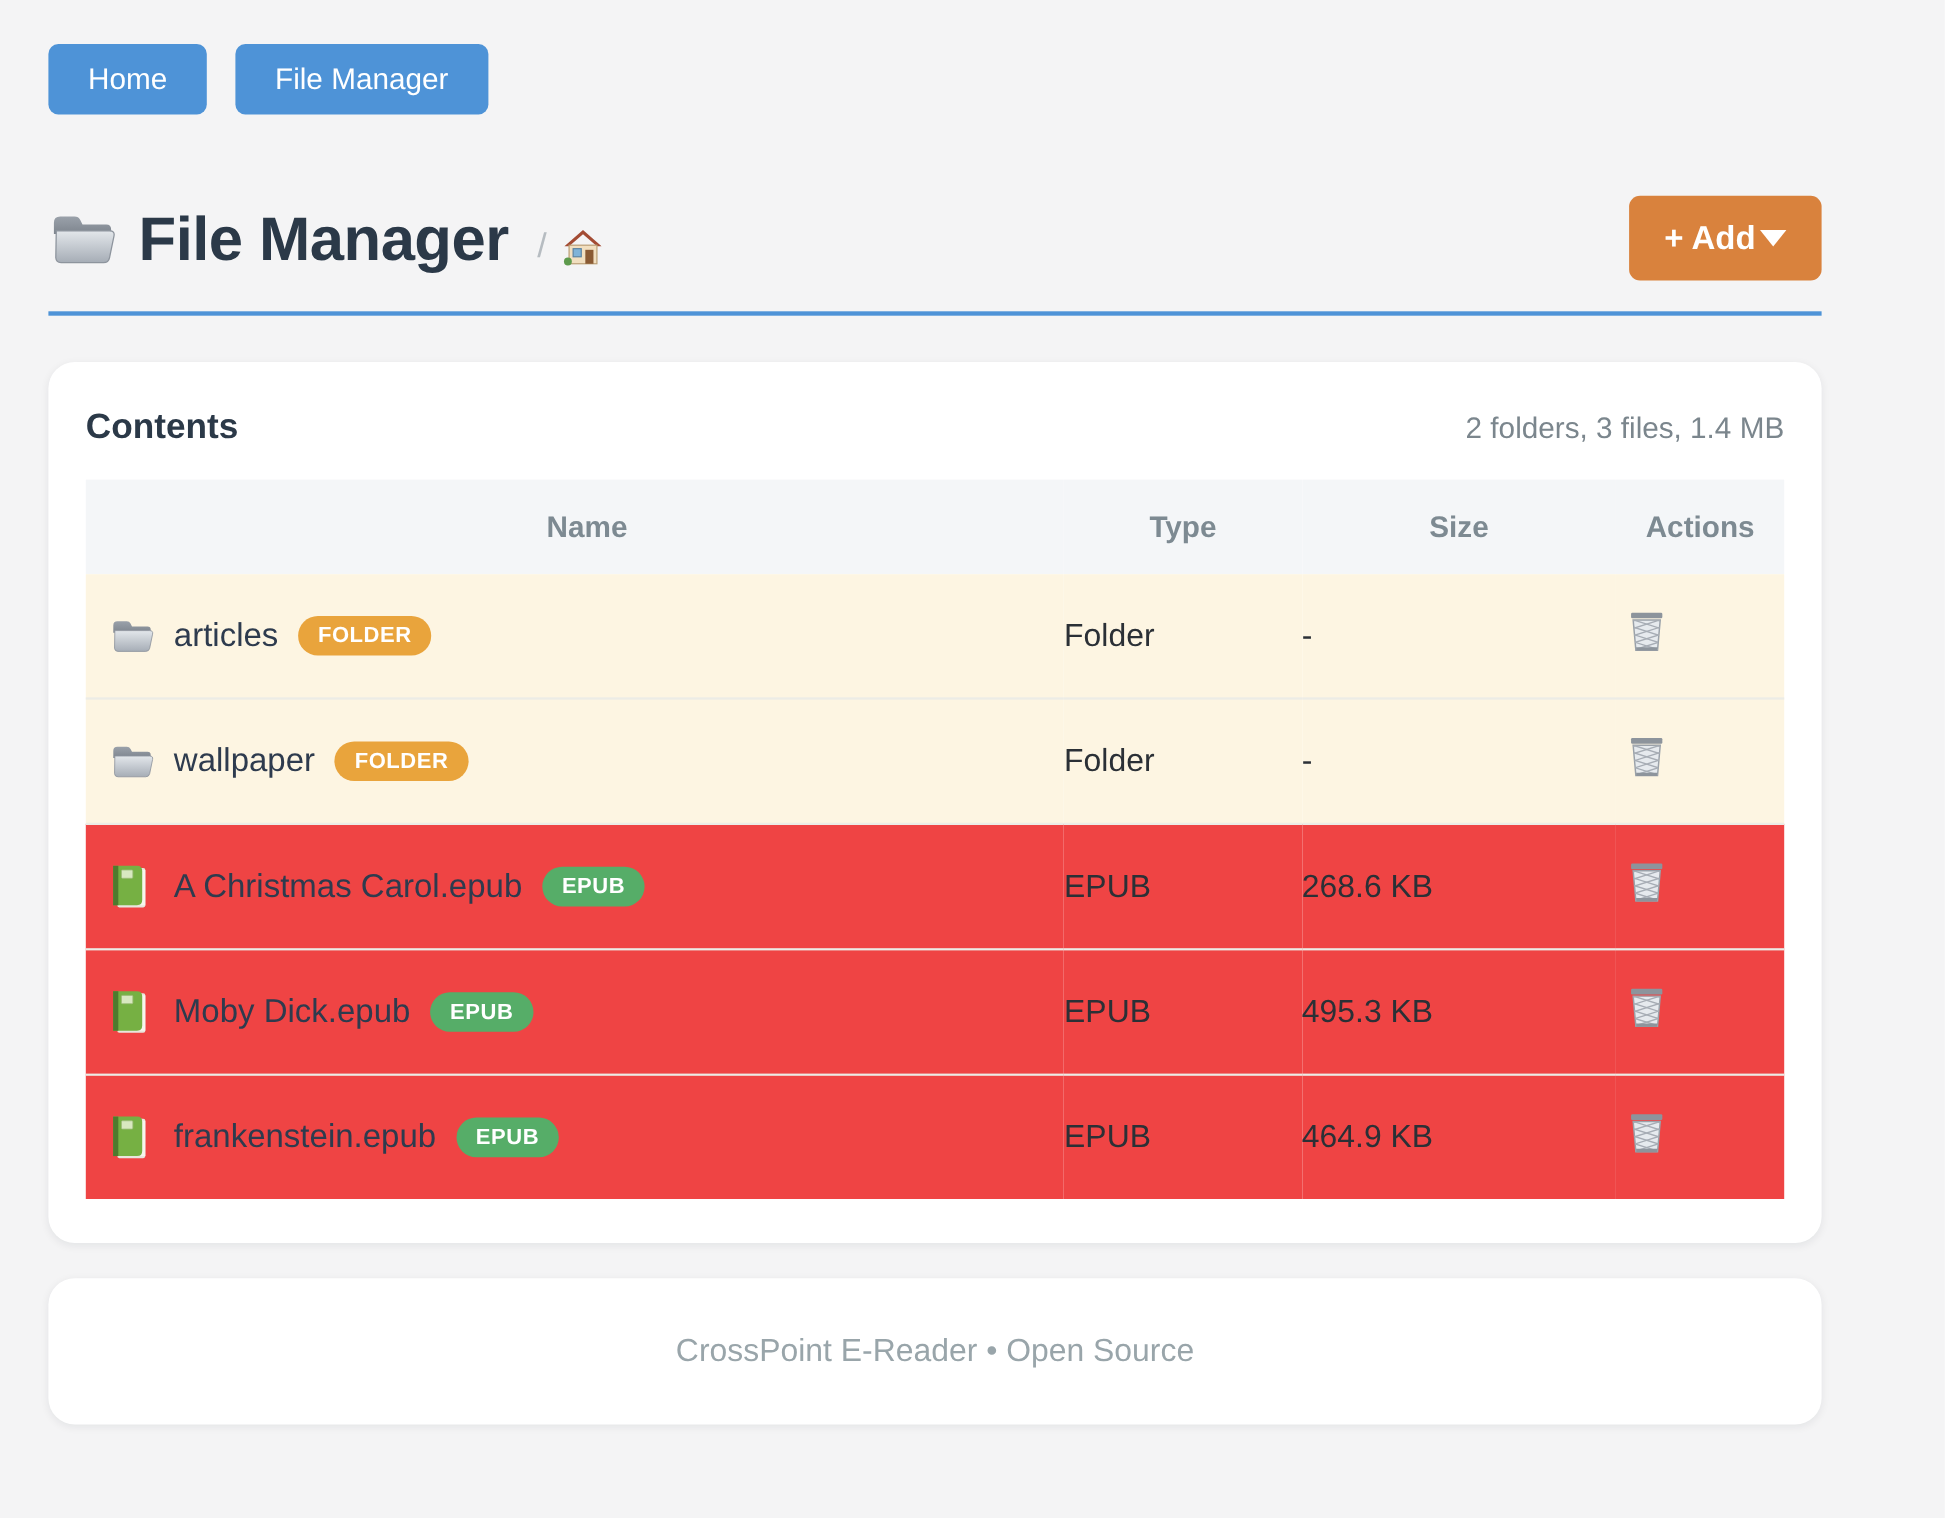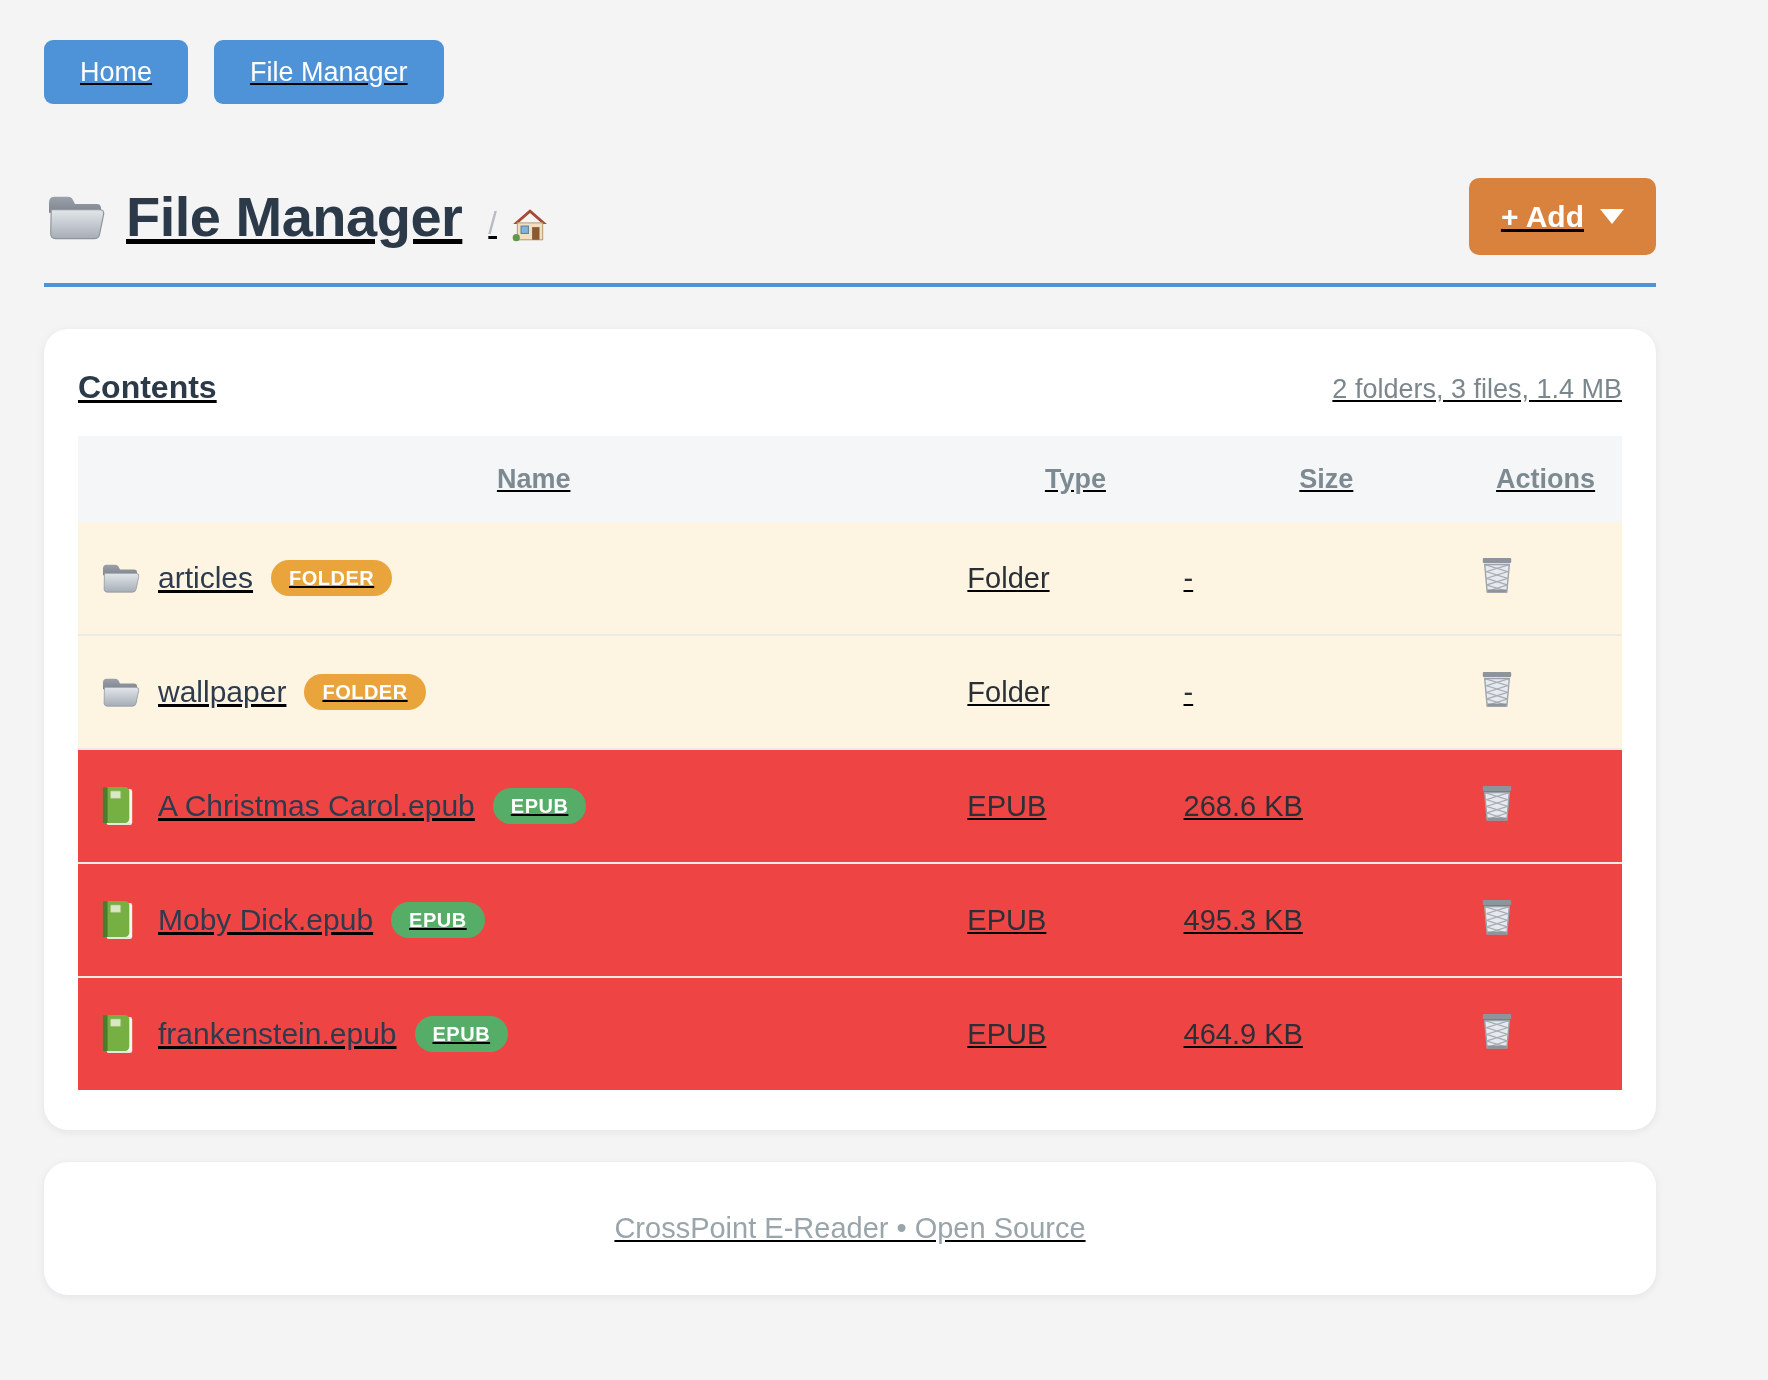--- a/index.html
+++ b/index.html
@@ -3,21 +3,21 @@
 <meta charset="utf-8">
 <style>
   html,body{margin:0;padding:0;}
   body{
     width:1768px;height:1380px;
     background:#f4f4f5;
     font-family:"Liberation Sans",sans-serif;
     overflow:hidden;
     position:relative;
   }
-  .container{width:1612px;margin:0 0 0 44px;text-decoration:underline;}
+  .container{width:1612px;margin:0 0 0 44px;}
 
   
   .nav{display:flex;gap:26px;padding-top:40px;}
   .nav-btn{
     background:#4e93d7;color:#fff;border:none;cursor:pointer;
     height:64px;padding:0 36px;border-radius:9px;
     font-family:"Liberation Sans",sans-serif;font-size:27px;line-height:64px;
   }
 
   
@@ -28,21 +28,21 @@
   .title-icon{width:62px;height:52px;margin-right:20px;display:inline-flex;}
   h1.page-title{
     margin:0;font-size:56px;font-weight:800;color:#2b3948;letter-spacing:-0.5px;
   }
   .crumb-sep{font-size:31px;color:#b6bcc1;margin:14px 0 0 26px;}
   .crumb-home{width:38px;height:36px;margin:16px 0 0 14px;display:inline-flex;cursor:pointer;}
 
   .add-btn{
     background:#d9823d;color:#fff;border:none;cursor:pointer;
     height:77px;padding:0 32px;border-radius:10px;
-    display:flex;align-items:center;gap:16px;
+    display:flex;align-items:center;gap:4px;
     font-family:"Liberation Sans",sans-serif;font-size:30px;font-weight:bold;
   }
   .caret{
     width:0;height:0;display:inline-block;
     border-left:12px solid transparent;border-right:12px solid transparent;
     border-top:15px solid #ffffff;
   }
 
   .title-rule{border:none;height:4px;background:#4e93d7;margin:28px 0 0 0;}
 

